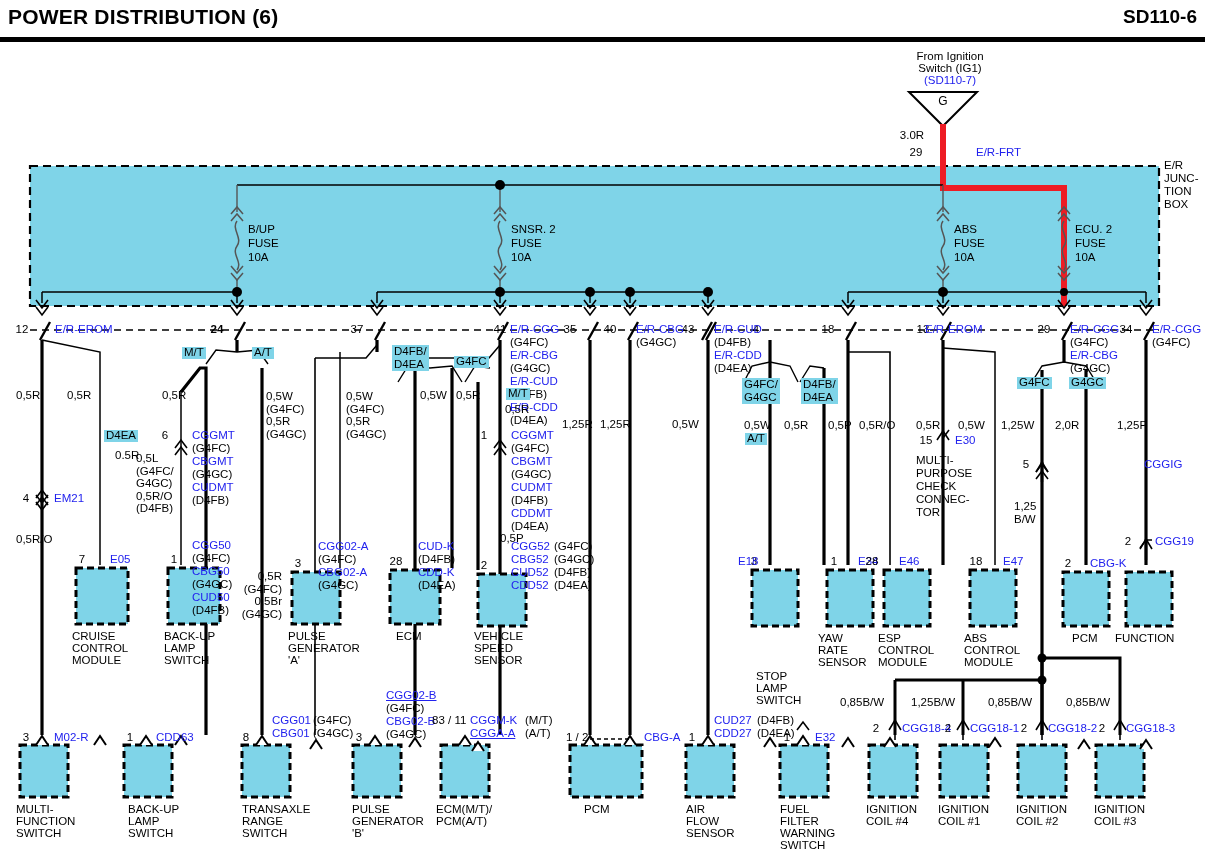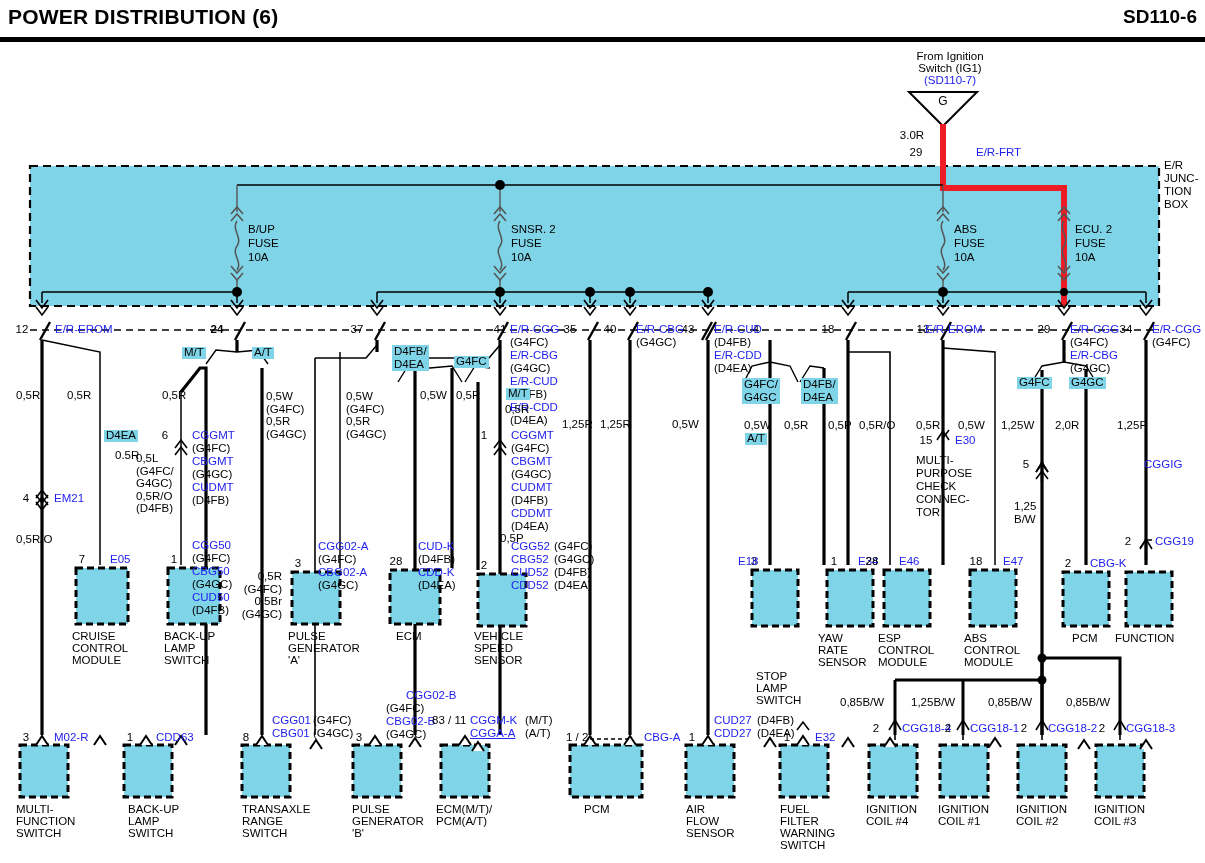--- a/index.html
+++ b/index.html
@@ -480,21 +480,21 @@
   <div class="t tb" style="left:511px;top:567px;">CUD52</div>
   <div class="t" style="left:554px;top:567px;">(D4FB)</div>
   <div class="t tb" style="left:511px;top:580px;">CDD52</div>
   <div class="t" style="left:554px;top:580px;">(D4EA)</div>
 
   <div class="t tb" style="left:272px;top:715px;">CGG01</div>
   <div class="t" style="left:313px;top:715px;">(G4FC)</div>
   <div class="t tb" style="left:272px;top:728px;">CBG01</div>
   <div class="t" style="left:313px;top:728px;">(G4GC)</div>
 
-  <div class="t tb" style="left:406px;top:690px;">CGG02-B</div>
+  <div class="t tb" style="left:386px;top:690px;text-decoration:underline;">CGG02-B</div>
   <div class="t" style="left:386px;top:703px;">(G4FC)</div>
   <div class="t tb" style="left:386px;top:716px;">CBG02-B</div>
   <div class="t" style="left:386px;top:729px;">(G4GC)</div>
 
   <div class="t tb" style="left:470px;top:715px;">CGGM-K</div>
   <div class="t" style="left:525px;top:715px;">(M/T)</div>
   <div class="t tb" style="left:470px;top:728px;text-decoration:underline;">CGGA-A</div>
   <div class="t" style="left:525px;top:728px;">(A/T)</div>
 
   <div class="t tb" style="left:714px;top:715px;">CUD27</div>

